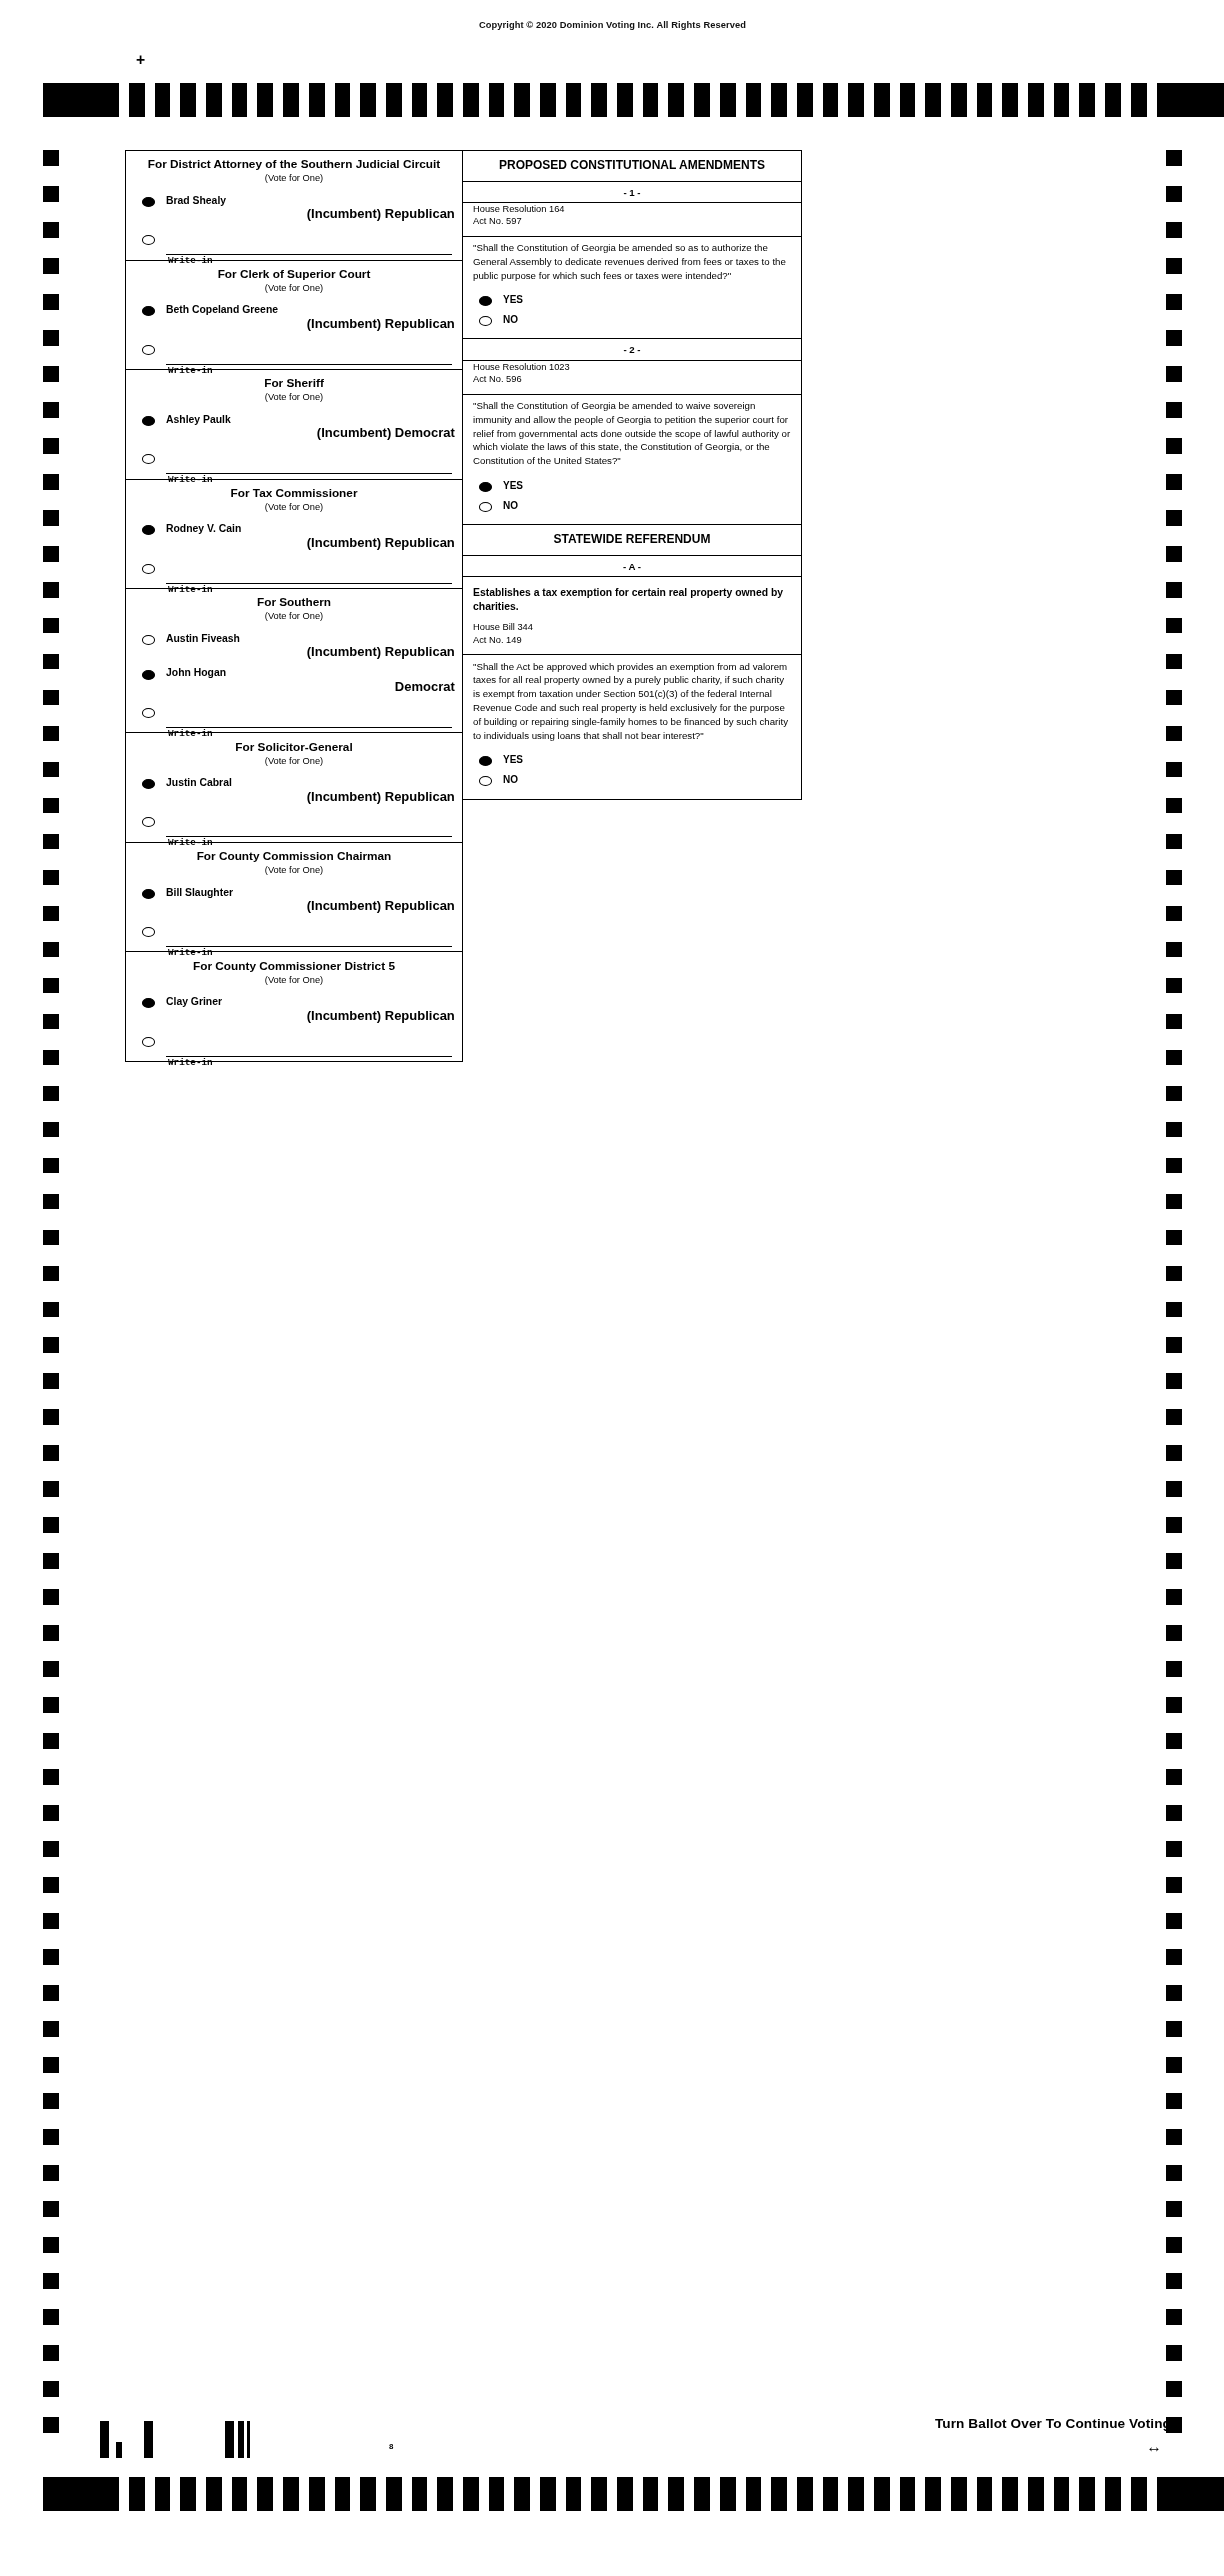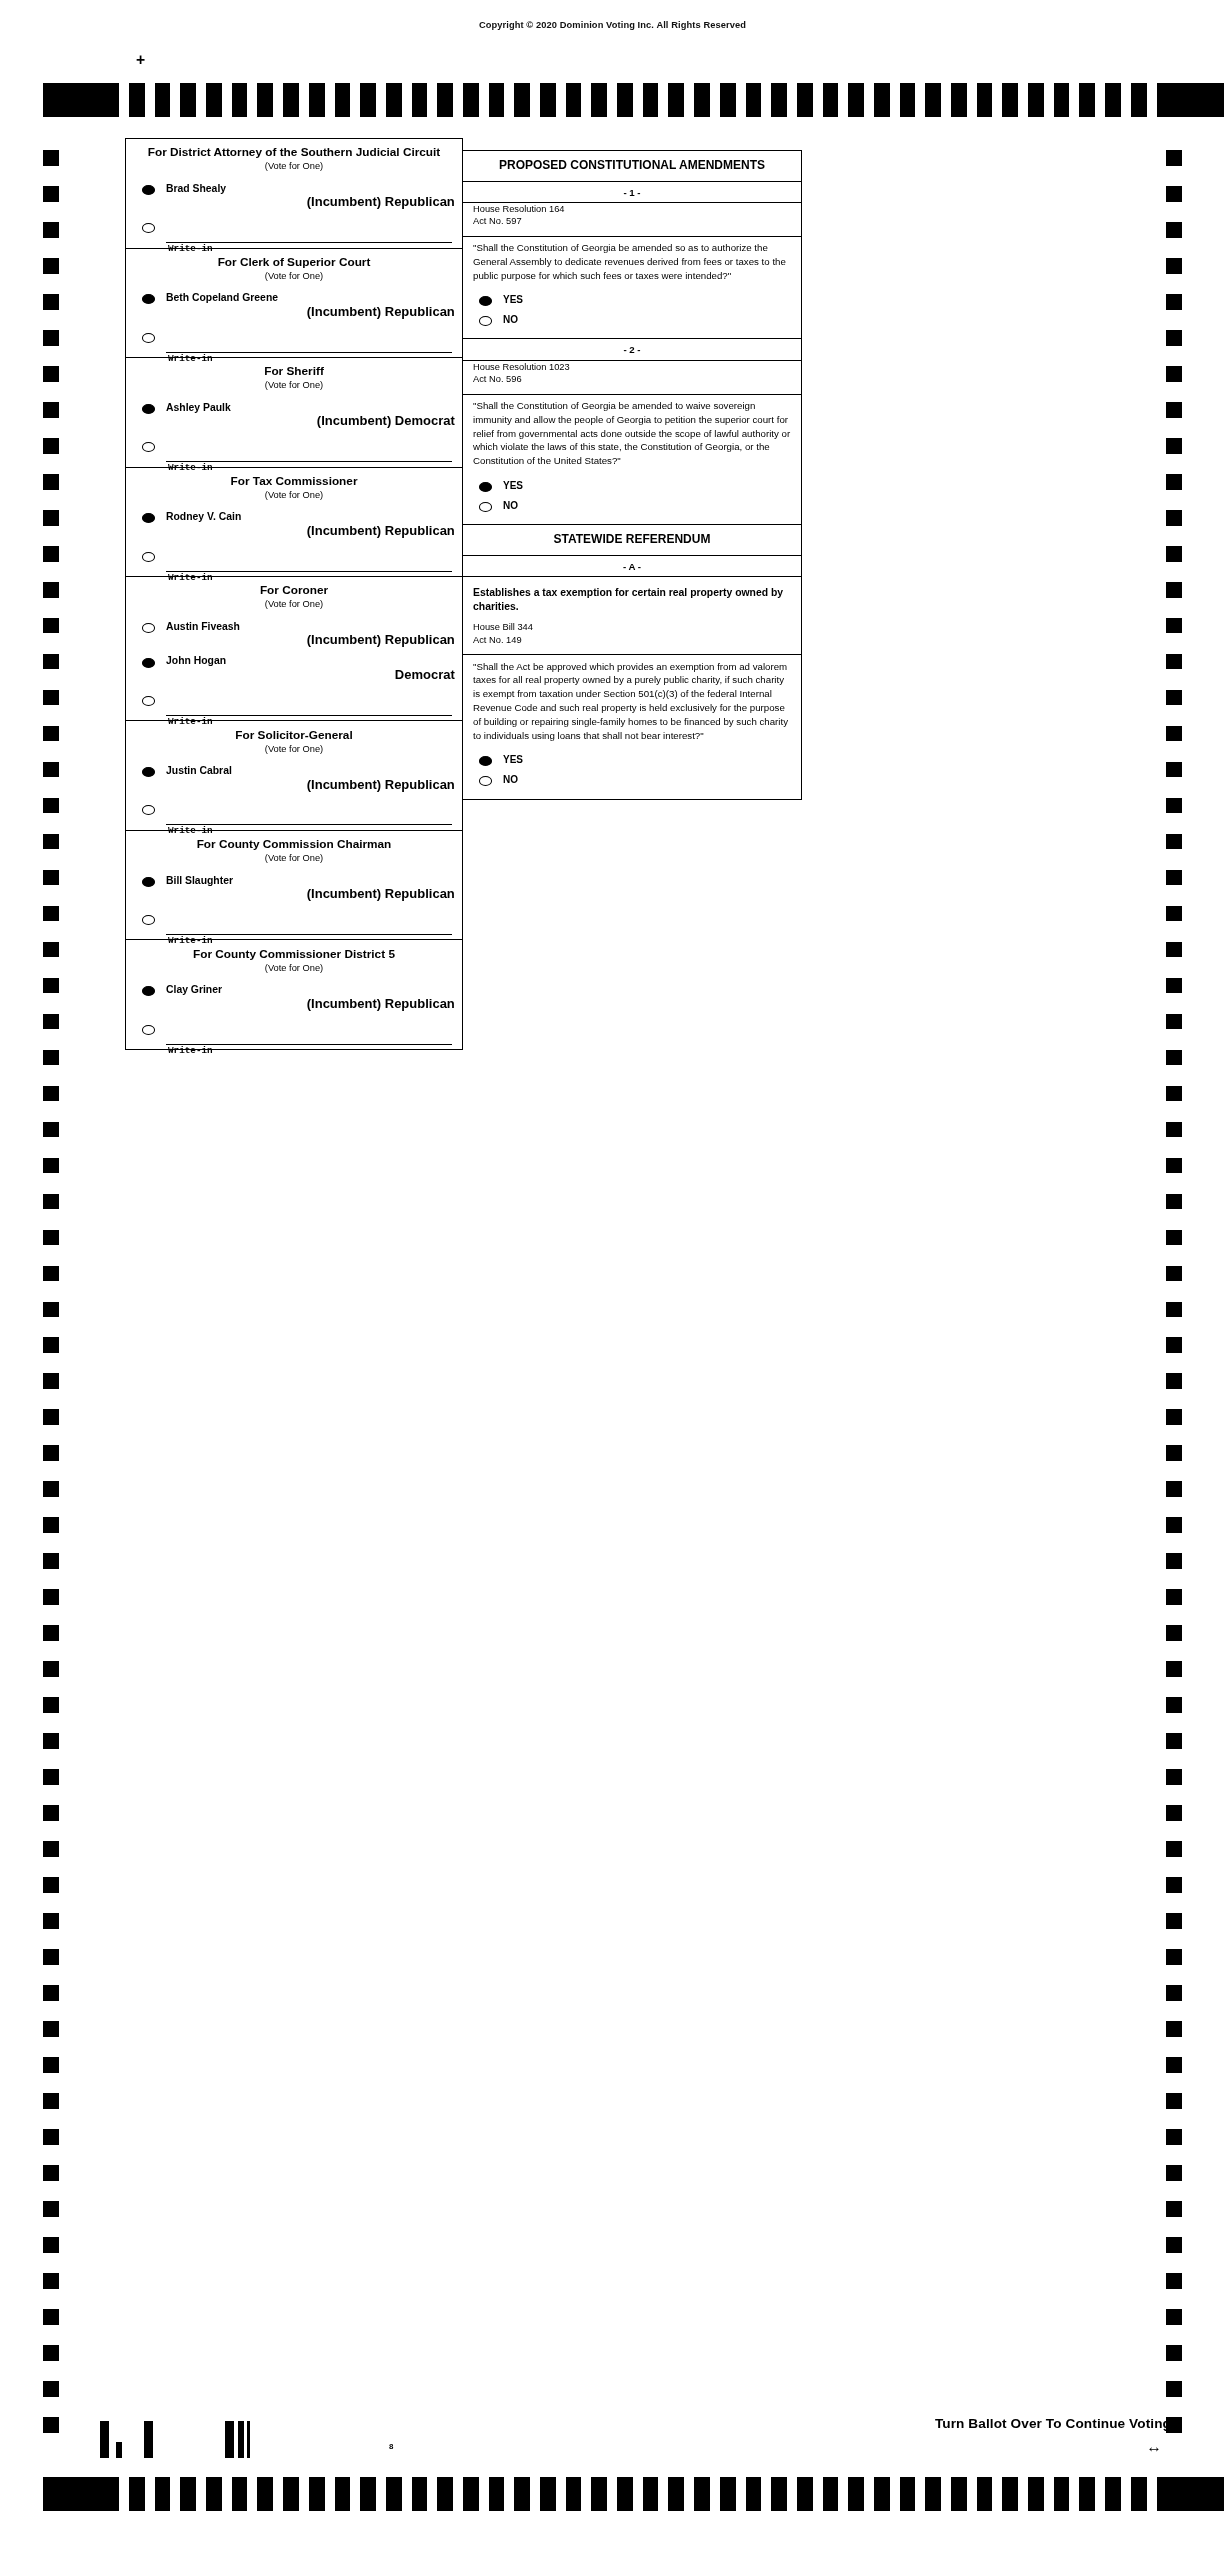--- a/index.html
+++ b/index.html
@@ -110,21 +110,21 @@
     line-height: 1;
   }
 
   
   .col {
     position: absolute;
     border: 1.4px solid #000;
     box-sizing: border-box;
     background: #fff;
   }
-  .col-left { left: 125px; top: 138px; width: 338px; }
+  .col-left { left: 125px; top: 150px; width: 338px; }
   .col-right { left: 462px; top: 150px; width: 340px; }
 
   
   .contest {
     border-bottom: 1.4px solid #000;
     box-sizing: border-box;
   }
   .contest:last-child { border-bottom: none; }
   .contest-head {
     text-align: center;
@@ -549,21 +549,21 @@
           </div>
           <div class="writein">
             <div class="oval"></div>
             <div class="wi-line"></div>
             <div class="wi-label">Write-in</div>
           </div>
         </div>
       </div>
       <div class="contest">
         <div class="contest-head">
-          <div class="contest-title">For Coroner</div>
+          <div class="contest-title">For Southern</div>
           <div class="contest-sub">(Vote for One)</div>
         </div>
         <div class="options">
           <div class="opt">
             <div class="oval"></div>
             <div class="cand-name">Austin Fiveash</div>
             <div class="cand-party">(Incumbent) Republican</div>
           </div>
           <div class="opt">
             <div class="oval filled"></div>

